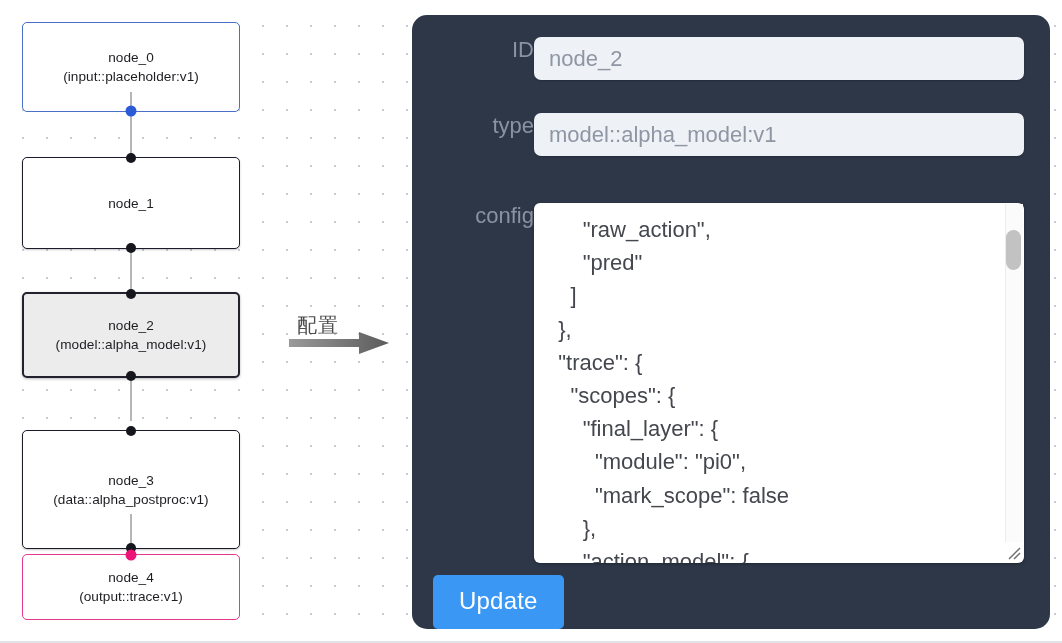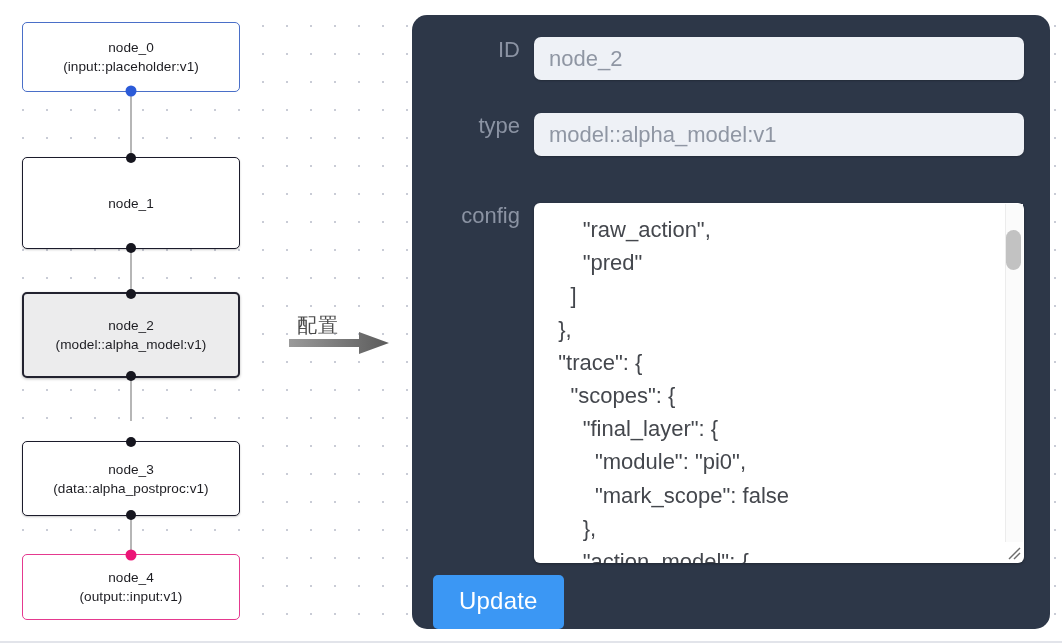--- a/index.html
+++ b/index.html
@@ -140,21 +140,20 @@
     display: flex;
     align-items: flex-start;
   }
   .field-label {
     color: #8b93a3;
     font-size: 22px;
     line-height: 26px;
     text-align: right;
     width: 110px;
     flex: 0 0 110px;
-    padding-right: 14px;
     box-sizing: border-box;
     user-select: none;
   }
   .field-input {
     box-sizing: border-box;
     background: #eef1f6;
     border: none;
     border-radius: 7px;
     color: #8f96a3;
     font-size: 22px;
@@ -242,49 +241,49 @@
 </head>
 <body>
 
 <div id="canvas">
 
   <div class="edge" style="top: 92px; height: 64px; background: rgb(182, 182, 182);"></div>
   <div class="edge" style="top: 249px; height: 44px; background: rgb(182, 182, 182);"></div>
   <div class="edge" style="top: 377px; height: 44px; background: rgb(182, 182, 182);"></div>
   <div class="edge" style="top: 514px; height: 40px; background: rgb(182, 182, 182);"></div>
 
-  <div class="node is-input" id="node-0" style="left: 22px; top: 22px; width: 218px; height: 70px; border-color: rgb(74, 111, 200);">
+  <div class="node is-input" id="node-0" style="left: 22px; top: 22px; width: 218px; height: 90px; border-color: rgb(74, 111, 200);">
     <span class="nlabel">node_0</span>
     <span class="nlabel">(input::placeholder:v1)</span>
     <span class="handle h-bot c-blue"></span>
   </div>
 
   <div class="node is-plain" id="node-1" style="left: 22px; top: 157px; width: 218px; height: 92px; border-color: rgb(27, 27, 43);">
     <span class="nlabel">node_1</span>
     <span class="handle h-top"></span>
     <span class="handle h-bot"></span>
   </div>
 
   <div class="node is-selected" id="node-2" style="left: 22px; top: 292px; width: 218px; height: 86px; border-color: rgb(34, 34, 47);">
     <span class="nlabel">node_2</span>
     <span class="nlabel">(model::alpha_model:v1)</span>
     <span class="handle h-top"></span>
     <span class="handle h-bot"></span>
   </div>
 
-  <div class="node is-plain" id="node-3" style="left: 22px; top: 441px; width: 218px; height: 75px; border-color: rgb(27, 27, 43); justify-content: center;">
+  <div class="node is-plain" id="node-3" style="left: 22px; top: 430px; width: 218px; height: 119px; border-color: rgb(27, 27, 43); justify-content: center;">
     <span class="nlabel">node_3</span>
     <span class="nlabel">(data::alpha_postproc:v1)</span>
     <span class="handle h-top"></span>
     <span class="handle h-bot"></span>
   </div>
 
   <div class="node is-output" id="node-4" style="left: 22px; top: 554px; width: 218px; height: 66px; border-color: rgb(229, 57, 143);">
     <span class="nlabel">node_4</span>
-    <span class="nlabel">(output::input:v1)</span>
+    <span class="nlabel">(output::trace:v1)</span>
     <span class="handle h-top c-pink"></span>
   </div>
 
   <div id="arrow-group">
     <div id="arrow-caption">配置</div>
     <svg id="arrow-shape" viewBox="0 0 100 22" xmlns="http://www.w3.org/2000/svg">
       <defs>
         <linearGradient id="arrGrad" x1="0" y1="0" x2="1" y2="0">
           <stop offset="0%" stop-color="#9a9a9a"></stop>
           <stop offset="100%" stop-color="#5b5b5b"></stop>

